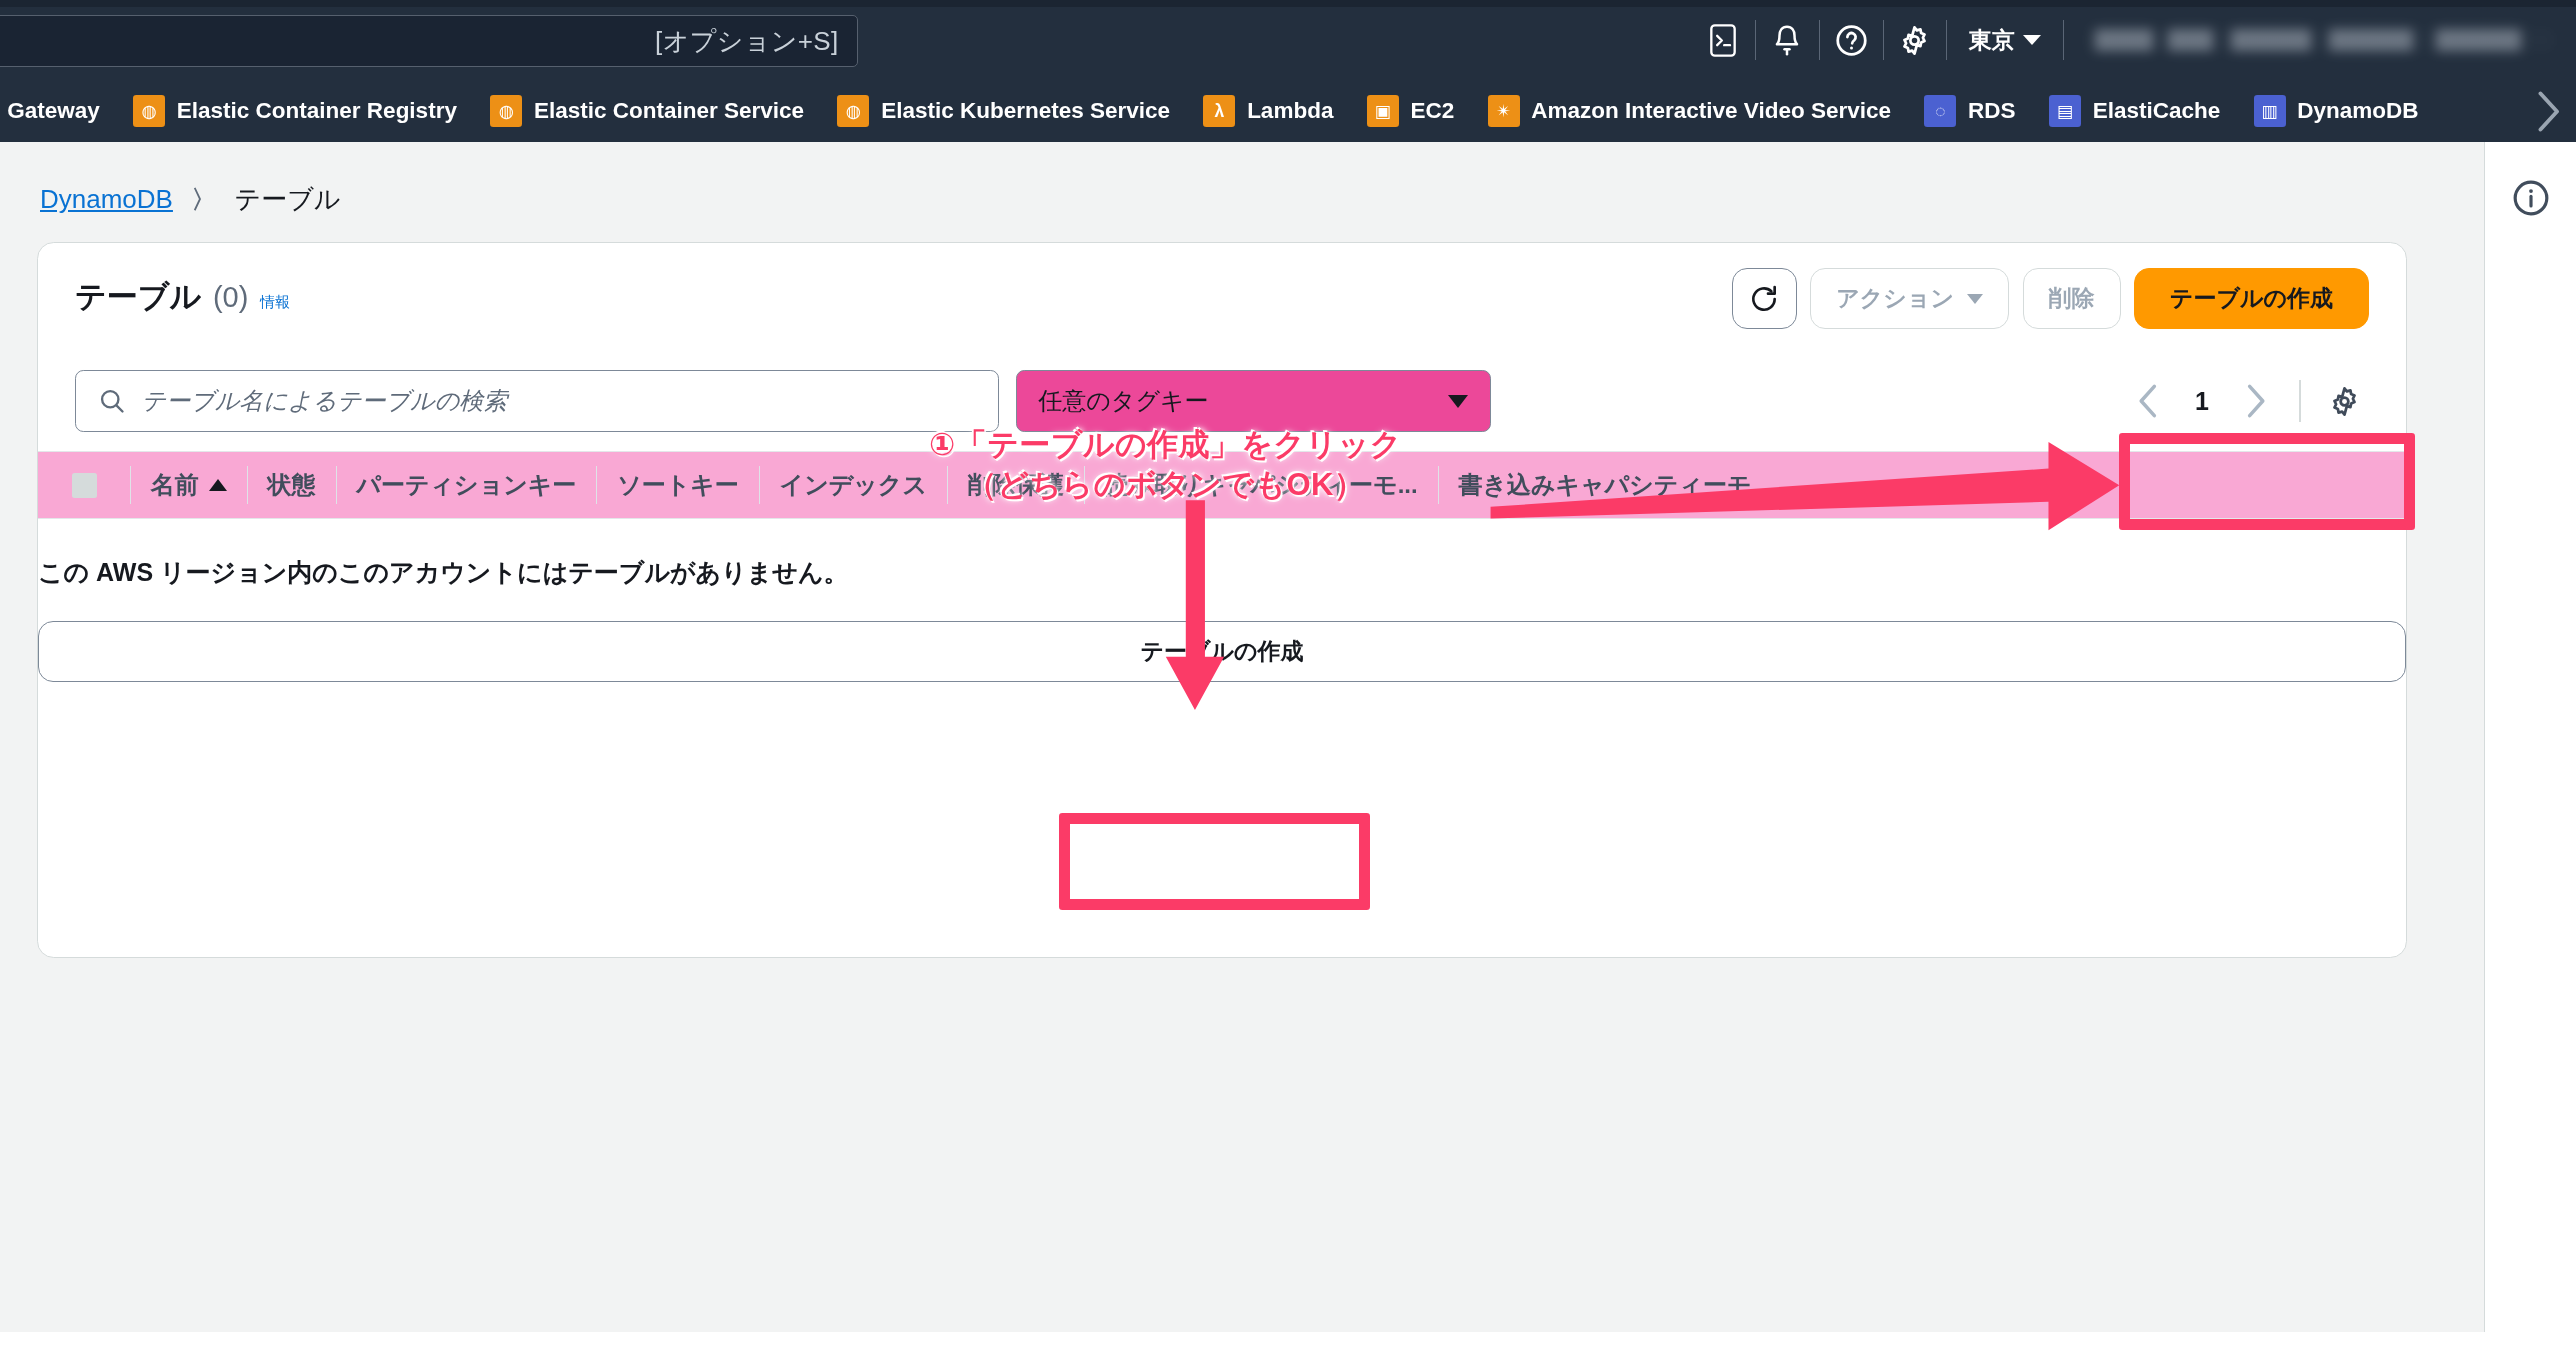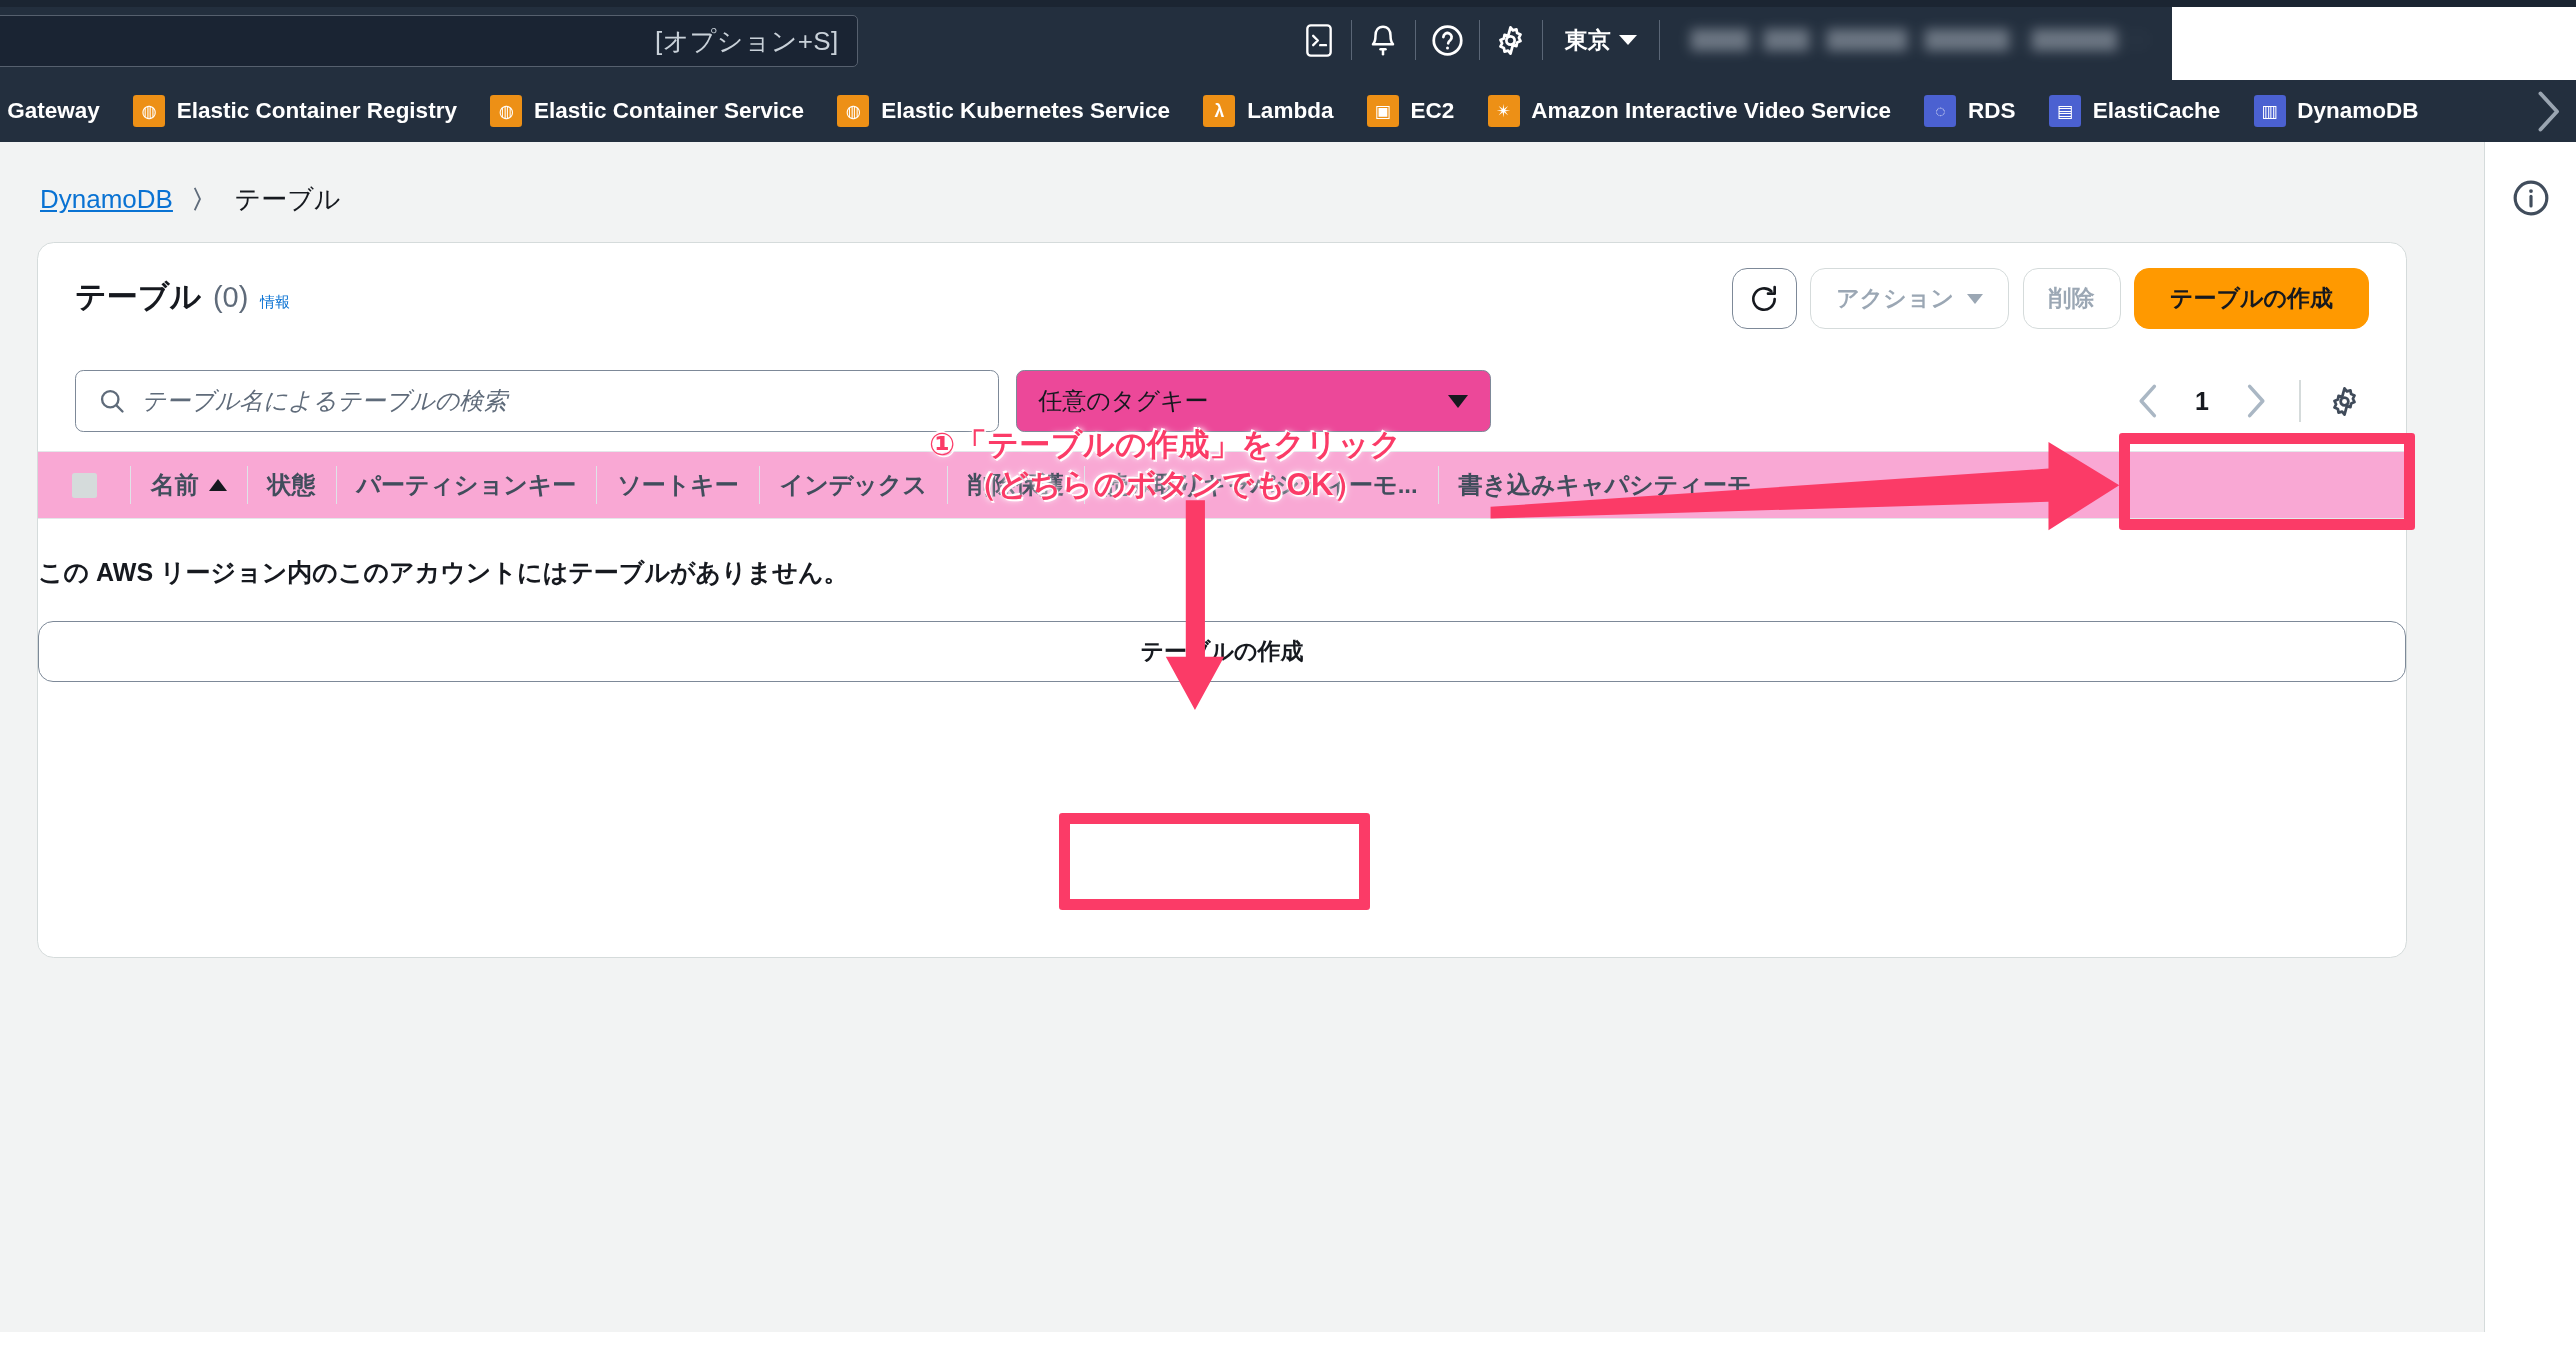--- a/index.html
+++ b/index.html
@@ -6,21 +6,21 @@
   html, body {
     width: 2576px; height: 1369px;
     font-family: "Liberation Sans", "DejaVu Sans", sans-serif;
     background: #ffffff;
     overflow: hidden;
   }
   #page { position: relative; width: 2576px; height: 1369px; background: #ffffff; }
 
   
   .aws-header {
-    position: absolute; left: 0; top: 0; width: 2172px; height: 80px;
+    position: absolute; left: 0; top: 0; width: 2576px; height: 80px;
     background: #232f3e; display: flex; align-items: center;
   }
   .aws-header-topline {
     position: absolute; left: 0; top: 0; width: 2576px; height: 6.7px;
     background: #1b2532;
   }
   .search-wrap {
     position: absolute; left: -33px; top: 15px; width: 891px; height: 52px;
     background: #1a2433; border: 1.7px solid #56606e; border-radius: 5px;
     display: flex; align-items: center; justify-content: flex-end; padding-right: 18.3px;

